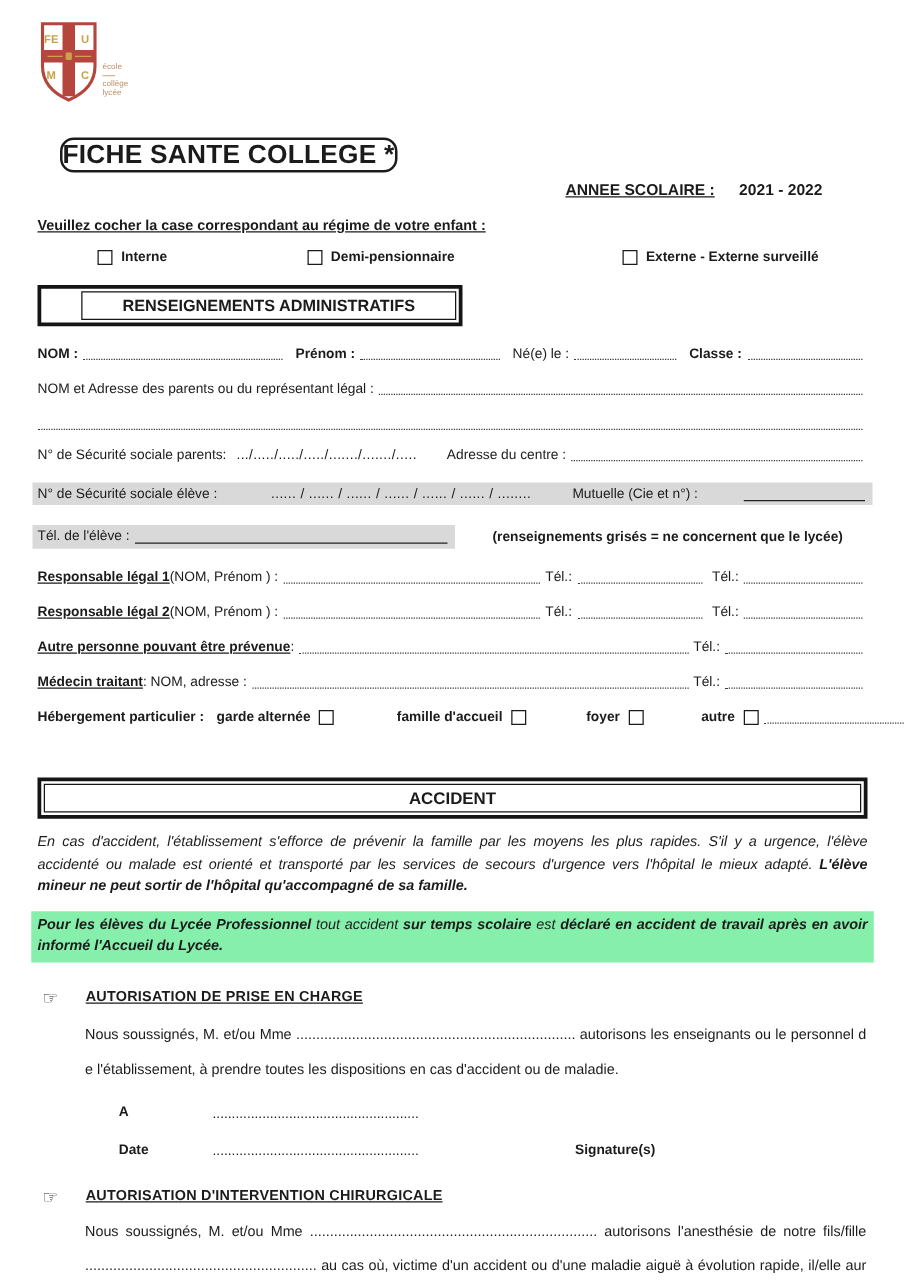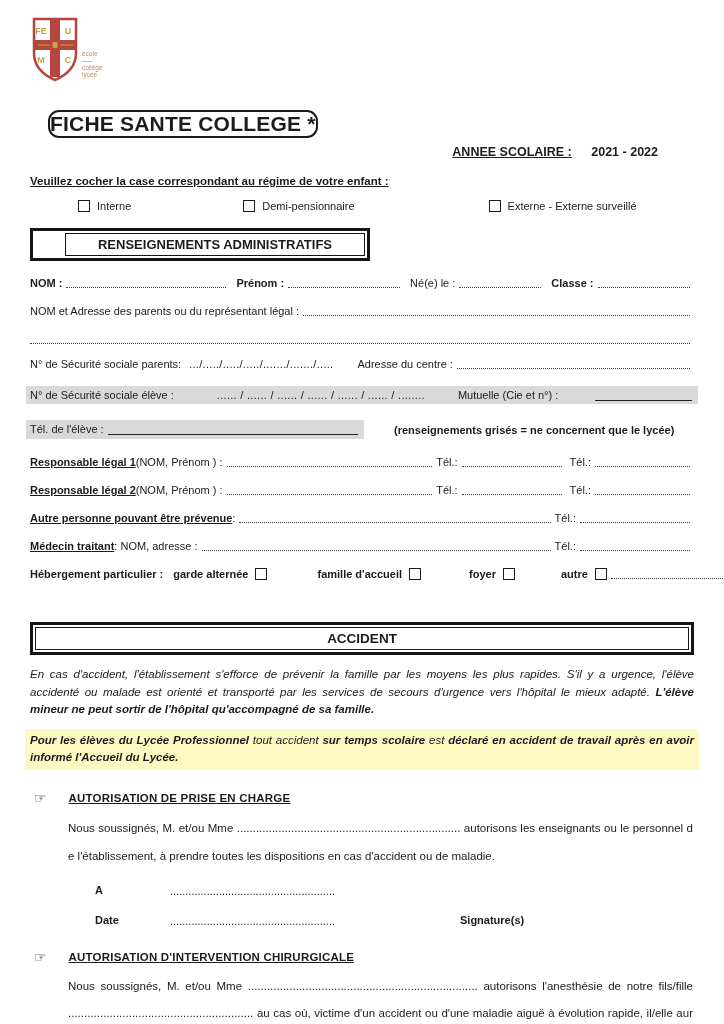--- a/index.html
+++ b/index.html
@@ -24,21 +24,21 @@
     height:42px;display:flex;align-items:center;justify-content:center;
   }
   .title-box h1{margin:0;font-size:21px;font-weight:700;letter-spacing:.2px;}
 
   .year-row{margin-top:7px;text-align:right;padding-right:36px;font-size:12.5px;font-weight:700;}
   .year-row .yl{text-decoration:underline;}
   .year-row .yv{margin-left:16px;}
 
   
   .prompt{margin-top:16px;font-weight:700;text-decoration:underline;font-size:11.5px;}
-  .opts{margin-top:13px;display:flex;align-items:center;}
+  .opts{margin-top:13px;display:flex;align-items:center;font-weight:bold;}
   .opt{display:flex;align-items:center;white-space:nowrap;}
   .opt1{margin-left:48px;}
   .opt2{margin-left:112px;}
   .opt3{margin-left:134px;}
   .cb{
     width:10px;height:10px;border:1.4px solid #1b1b1b;display:inline-block;
     background:#fff;flex:0 0 auto;
   }
   .opt .cb{margin-right:7px;}
 
@@ -65,21 +65,21 @@
   .row-gray{background:#d9d9d9;padding:3px 4px;margin-left:-4px;margin-right:-4px;gap:33px;}
   .tel-gray{background:#d9d9d9;padding:3px 4px 4px 4px;margin-left:-4px;width:330px;display:flex;flex:0 0 auto;}
   .tel-note{font-weight:700;margin-left:30px;align-self:center;}
   .pattern{letter-spacing:.3px;}
   .heb-opt{display:flex;align-items:center;font-weight:700;}
   .heb-opt .cb{margin-left:7px;}
 
   
   .acc-p{font-style:italic;text-align:justify;font-size:11.5px;line-height:17.5px;margin:11px 0 0 0;}
   .acc-p .b{font-weight:700;}
-  .acc-p2{background:#fef9c3;padding:3px 5px;margin-left:-5px;margin-right:-5px;margin-top:10px;}
+  .acc-p2{background:#86efac;padding:3px 5px;margin-left:-5px;margin-right:-5px;margin-top:10px;}
 
   
   .auth{margin-top:20px;}
   .auth-h{display:flex;align-items:center;}
   .auth-h .finger{font-size:14px;flex:0 0 auto;margin-left:4px;}
   .auth-h .ht{font-weight:700;text-decoration:underline;font-size:11.5px;margin-left:22px;letter-spacing:.2px;}
   .auth-body{
     margin:8px 0 0 38px;width:625px;text-align:justify;
     line-height:28px;font-size:11.5px;word-break:break-all;
   }

